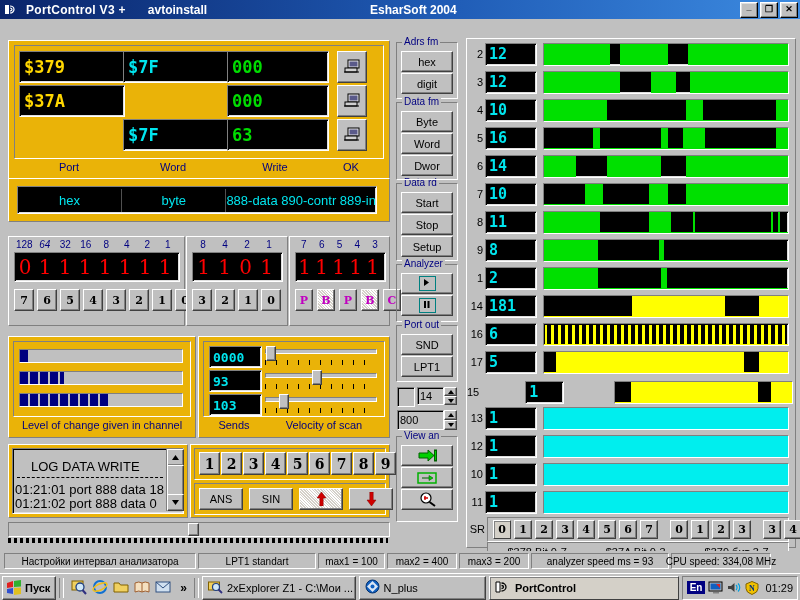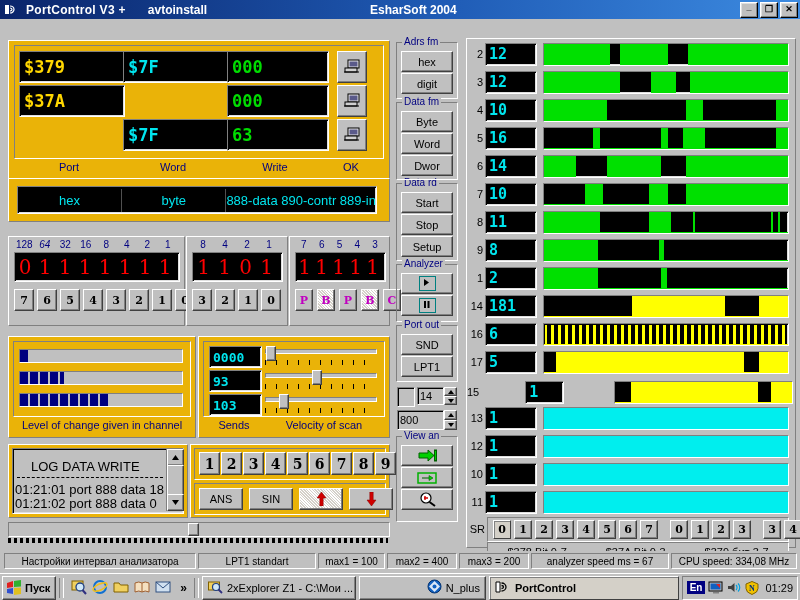--- a/index.html
+++ b/index.html
@@ -746,22 +746,22 @@
       <span>$379 бит 3-7</span>
     </div>
   </div>
 
   <div class="statusbar">
     <div class="sbcell" style="width:192px;margin-left:4px;">Настройки интервал анализатора</div>
     <div class="sbcell" style="width:118px;">LPT1 standart</div>
     <div class="sbcell" style="width:67px;">max1 = 100</div>
     <div class="sbcell" style="width:70px;">max2 = 400</div>
     <div class="sbcell" style="width:70px;">max3 = 200</div>
-    <div class="sbcell" style="width:138px;">analyzer speed ms = 67</div>
-    <div class="sbcell" style="width:126px;">CPU speed: 334,08 MHz</div>
+    <div class="sbcell" style="width:138px;">analyzer speed ms = 93</div>
+    <div class="sbcell" style="width:100px;">CPU speed: 334,08 MHz</div>
   </div>
 
   <div class="taskbar">
     <div class="startbtn">
       <span style="display:inline-block;width:16px;height:15px;position:relative;">
         <svg width="16" height="15" viewBox="0 0 16 15">
           <path d="M1 3 L7 1 V7 L1 8 Z" fill="#e02020"></path>
           <path d="M8 1 L15 0 V6.5 L8 7 Z" fill="#30b030"></path>
           <path d="M1 9 L7 8 V14 L1 13 Z" fill="#3050d0"></path>
           <path d="M8 8 L15 7.5 V14 L8 15 Z" fill="#e0c020"></path>
@@ -810,21 +810,21 @@
       <span style="display:inline-block;">
         <svg width="15" height="14" viewBox="0 0 15 14">
           <rect x="0.5" y="2" width="11" height="8" fill="#f0d060" stroke="#806000"></rect>
           <circle cx="8" cy="7" r="3.5" fill="#d0e8f8" stroke="#204080" stroke-width="1.2"></circle>
           <path d="M10.5 9.5 L14 13" stroke="#303080" stroke-width="1.8"></path>
         </svg>
       </span>
       <span>2xExplorer Z1 - C:\Мои ...</span>
     </div>
 
-    <div class="tbtn" style="width:118px;justify-content:flex-end;">
+    <div class="tbtn" style="width:118px;">
       <span style="display:inline-block;">
         <svg width="15" height="15" viewBox="0 0 15 15">
           <circle cx="7.5" cy="7.5" r="6.5" fill="#1060c0" stroke="#003070"></circle>
           <path d="M7.5 2 L13 7.5 L7.5 13 L2 7.5 Z" fill="#fff" opacity="0.85"></path>
           <circle cx="7.5" cy="7.5" r="2" fill="#1060c0"></circle>
         </svg>
       </span>
       <span>N_plus</span>
     </div>
 

